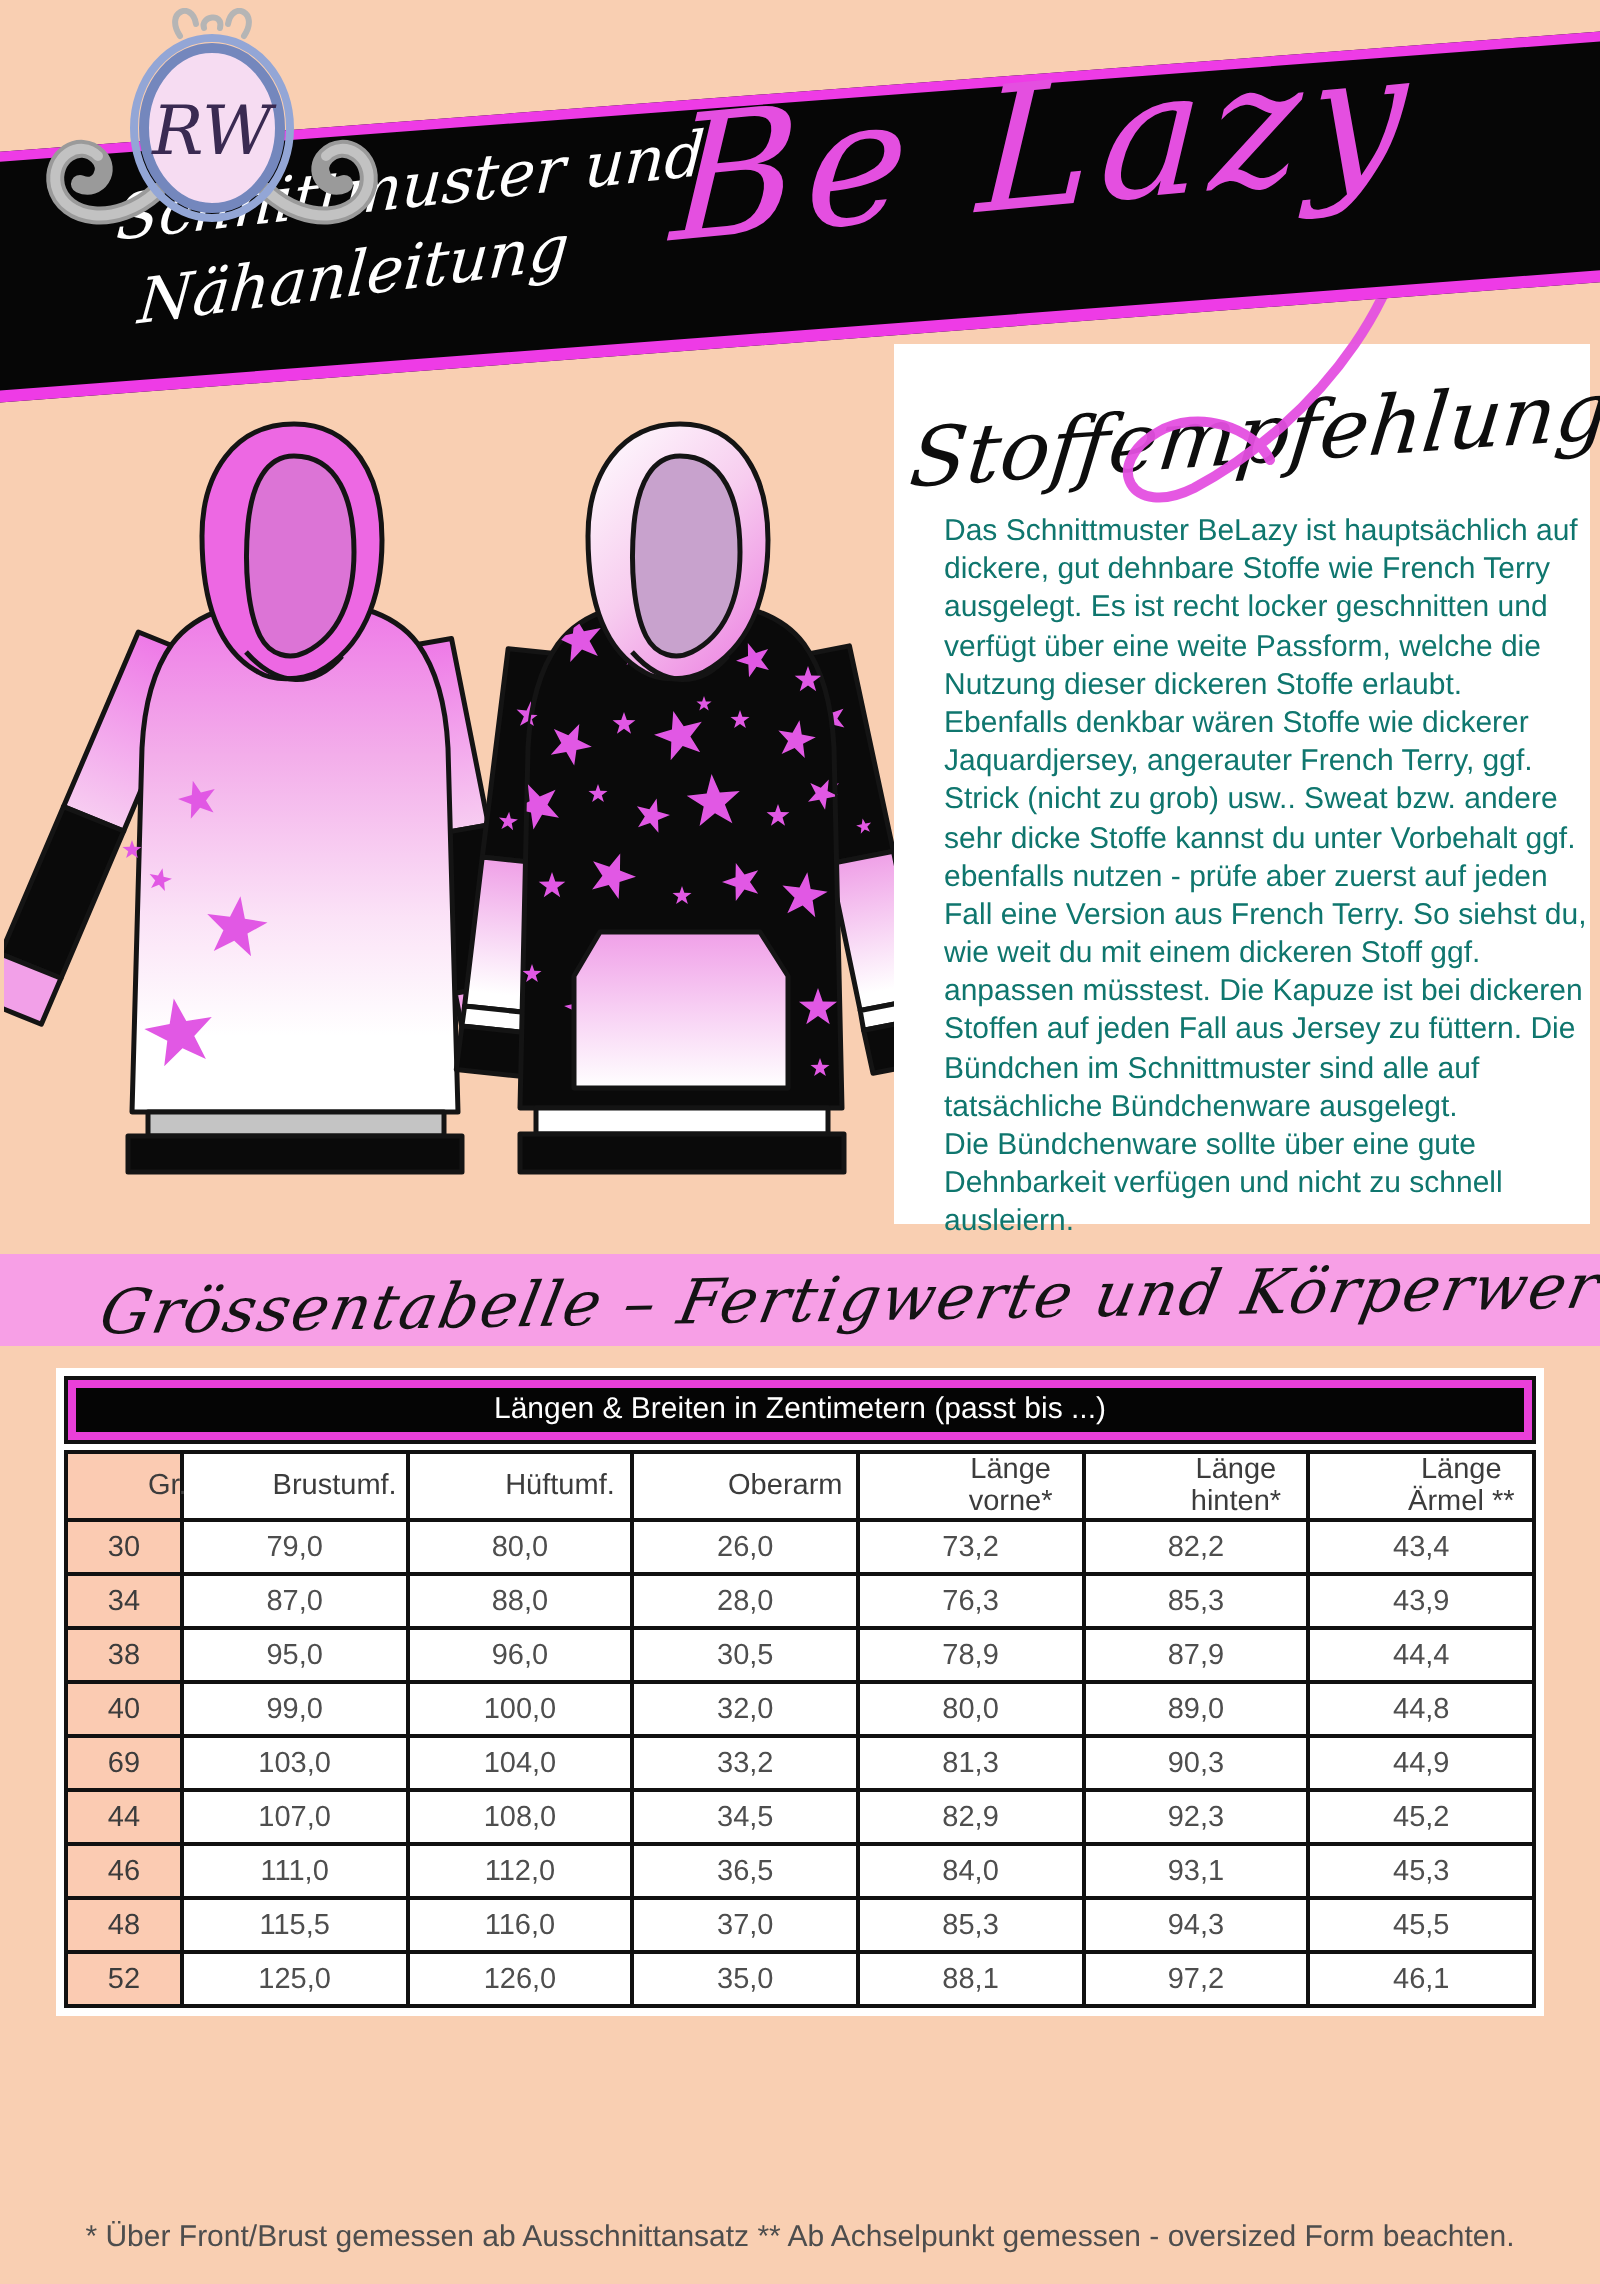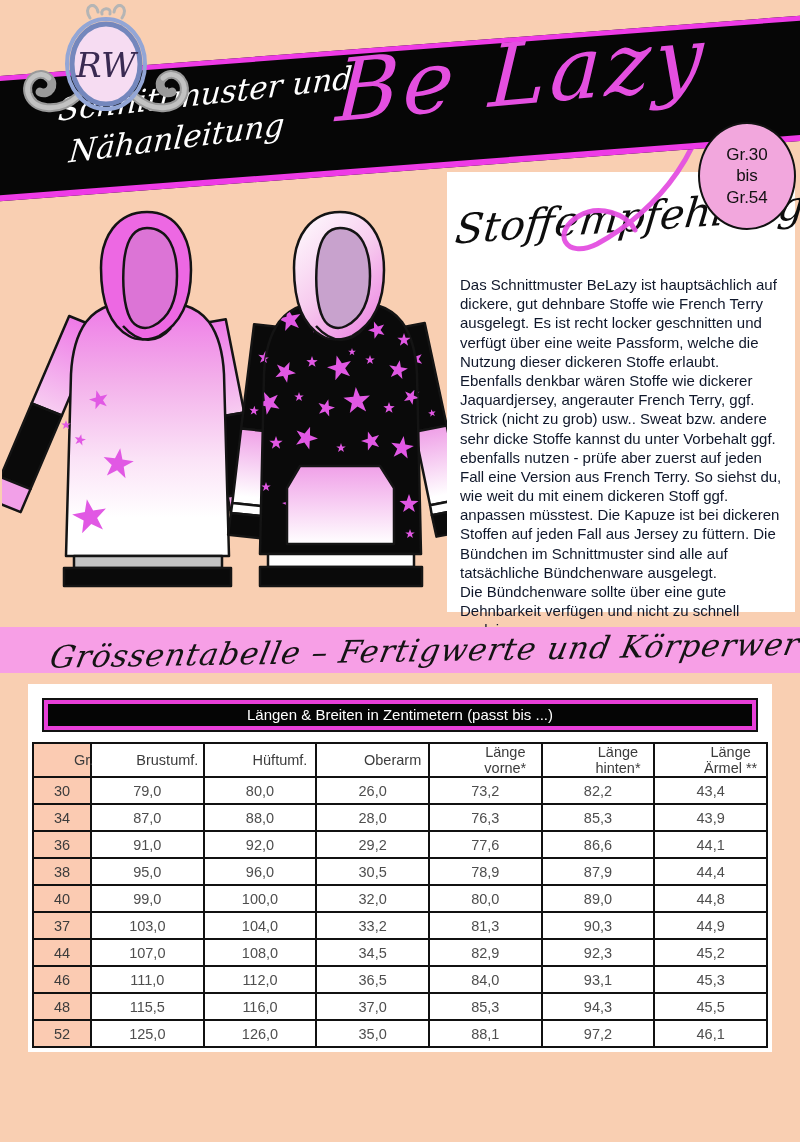--- a/index.html
+++ b/index.html
@@ -16,33 +16,33 @@
   
   .logo{position:absolute;left:16px;top:4px;width:180px;height:140px;z-index:5;}
   
   .badge{position:absolute;left:698px;top:122px;width:94px;height:104px;border-radius:50%;
         background:#f2a7dd;border:2px solid #111;z-index:6;display:flex;flex-direction:column;
         justify-content:center;align-items:center;font-size:17px;color:#111;line-height:1.25;}
   
   .panel{position:absolute;left:447px;top:172px;width:348px;height:440px;background:#fff;z-index:2;}
   .panel-heading{position:absolute;left:10px;top:22px;width:328px;text-align:center;color:#0d0d0d;
         font-size:41px;transform:skewX(-10deg) rotate(-4deg);}
-  .panel-body{position:absolute;left:13px;top:84px;width:322px;color:#0f172a;font-size:15px;line-height:1.28;margin-top:19px;}
+  .panel-body{position:absolute;left:25px;top:84px;width:322px;color:#0f766e;font-size:15px;line-height:1.28;}
   .panel-body p{margin:0;}
   .tail-svg{position:absolute;left:0;top:-120px;width:348px;height:260px;pointer-events:none;z-index:4;}
   
   .hoodies{position:absolute;left:2px;top:204px;z-index:1;}
   
   .section-banner{position:absolute;left:0;top:627px;width:800px;height:46px;background:#f79fe6;
         display:flex;align-items:center;z-index:2;}
   .section-banner span{margin-left:52px;font-size:31px;color:#141414;transform:skewX(-12deg) rotate(-1deg);
         white-space:nowrap;letter-spacing:1px;}
   
   .table-card{position:absolute;left:28px;top:684px;width:744px;background:#fff;padding:4px;z-index:2;box-sizing:border-box;}
-  .caption-bar{background:#050505;border:4px solid #e93fd9;box-shadow:0 0 0 2px #111;margin:12px;
+  .caption-bar{background:#050505;border:4px solid #e93fd9;box-shadow:0 0 0 2px #111;margin:2px;
         color:#fff;text-align:center;font-size:15px;height:22px;line-height:22px;}
   table.size{border-collapse:collapse;width:100%;table-layout:fixed;margin-top:5px;}
   table.size th,table.size td{border:2px solid #111;height:25px;text-align:center;font-size:14.5px;
         color:#4e4e4e;font-weight:normal;padding:0;}
   table.size th{color:#3c3c3c;padding-left:40px;}
   table.size .size-col{background:#fbcbb2;color:#3c3c3c;}
   .footnote{position:absolute;left:0;top:1110px;width:800px;text-align:center;font-size:15px;color:#4d4d4d;z-index:2;}
 </style>
 </head>
 <body>
@@ -69,25 +69,20 @@
         <path d="M74,14 C66,2 80,-4 82,8"></path>
         <path d="M106,14 C114,2 100,-4 98,8"></path>
         <path d="M86,10 C84,4 96,2 94,10"></path>
       </g>
       <ellipse cx="90" cy="60" rx="39" ry="45" fill="none" stroke="#93a6d6" stroke-width="4"></ellipse>
       <ellipse cx="90" cy="60" rx="34" ry="40" fill="#f6dcf2" stroke="#7487bd" stroke-width="5"></ellipse>
       <text x="90" y="73" text-anchor="middle" font-family="DejaVu Serif, serif" font-style="italic" font-size="34" fill="#3a2a52">RW</text>
     </svg>
   </div>
 
-  <div class="badge">
-    <span>Gr.30</span>
-    <span>bis</span>
-    <span>Gr.54</span>
-  </div>
 
   <svg class="hoodies" width="460" height="400" viewBox="0 0 460 400">
     <defs>
       <path id="star" d="M0,-1 L0.235,-0.324 L0.951,-0.309 L0.38,0.124 L0.588,0.809 L0,0.4 L-0.588,0.809 L-0.38,0.124 L-0.951,-0.309 L-0.235,-0.324 Z"></path>
       <linearGradient id="gradBodyL" x1="0" y1="0" x2="0" y2="1">
         <stop offset="0" stop-color="#ee79e7"></stop>
           <stop offset="0.3" stop-color="#f3aeea"></stop>
         <stop offset="0.62" stop-color="#fbe3f7"></stop>
           <stop offset="0.85" stop-color="#ffffff"></stop>
       </linearGradient>
@@ -264,48 +259,39 @@
           <tr>
             <td class="size-col">34</td>
             <td>87,0</td>
             <td>88,0</td>
             <td>28,0</td>
             <td>76,3</td>
             <td>85,3</td>
             <td>43,9</td>
           </tr>
           <tr>
-            <td class="size-col">36</td>
-            <td>91,0</td>
-            <td>92,0</td>
-            <td>29,2</td>
-            <td>77,6</td>
-            <td>86,6</td>
-            <td>44,1</td>
-          </tr>
-          <tr>
             <td class="size-col">38</td>
             <td>95,0</td>
             <td>96,0</td>
             <td>30,5</td>
             <td>78,9</td>
             <td>87,9</td>
             <td>44,4</td>
           </tr>
           <tr>
             <td class="size-col">40</td>
             <td>99,0</td>
             <td>100,0</td>
             <td>32,0</td>
             <td>80,0</td>
             <td>89,0</td>
             <td>44,8</td>
           </tr>
           <tr>
-            <td class="size-col">37</td>
+            <td class="size-col">69</td>
             <td>103,0</td>
             <td>104,0</td>
             <td>33,2</td>
             <td>81,3</td>
             <td>90,3</td>
             <td>44,9</td>
           </tr>
           <tr>
             <td class="size-col">44</td>
             <td>107,0</td>
@@ -339,14 +325,15 @@
             <td>126,0</td>
             <td>35,0</td>
             <td>88,1</td>
             <td>97,2</td>
             <td>46,1</td>
           </tr>
         </tbody>
     </table>
   </div>
 
+  <div class="footnote">* Über Front/Brust gemessen ab Ausschnittansatz ** Ab Achselpunkt gemessen - oversized Form beachten.</div>
 
 </div>
 
 </body></html>

